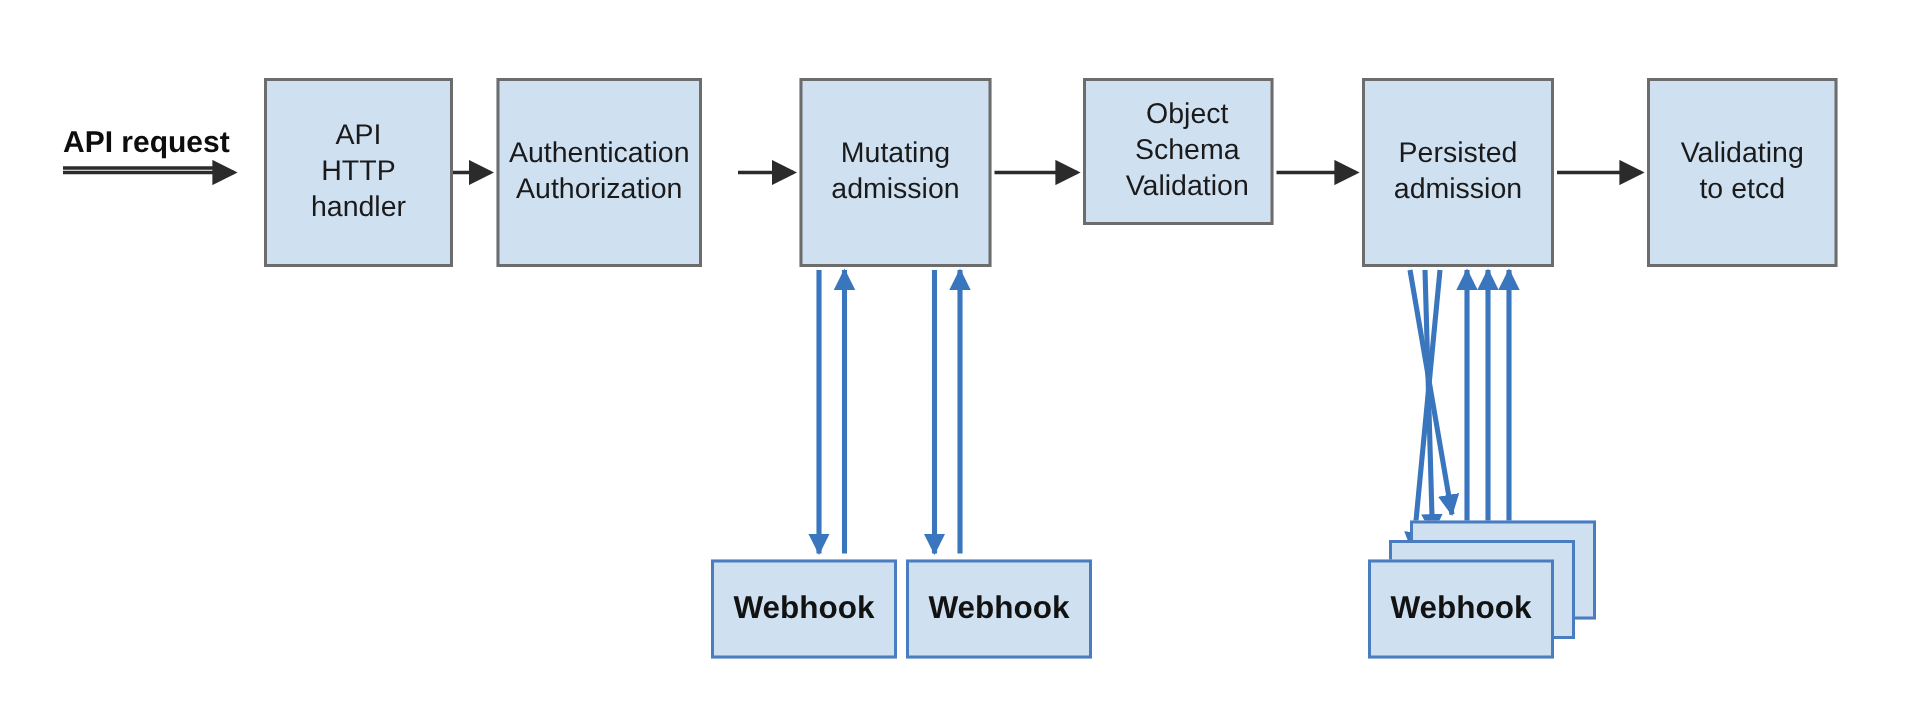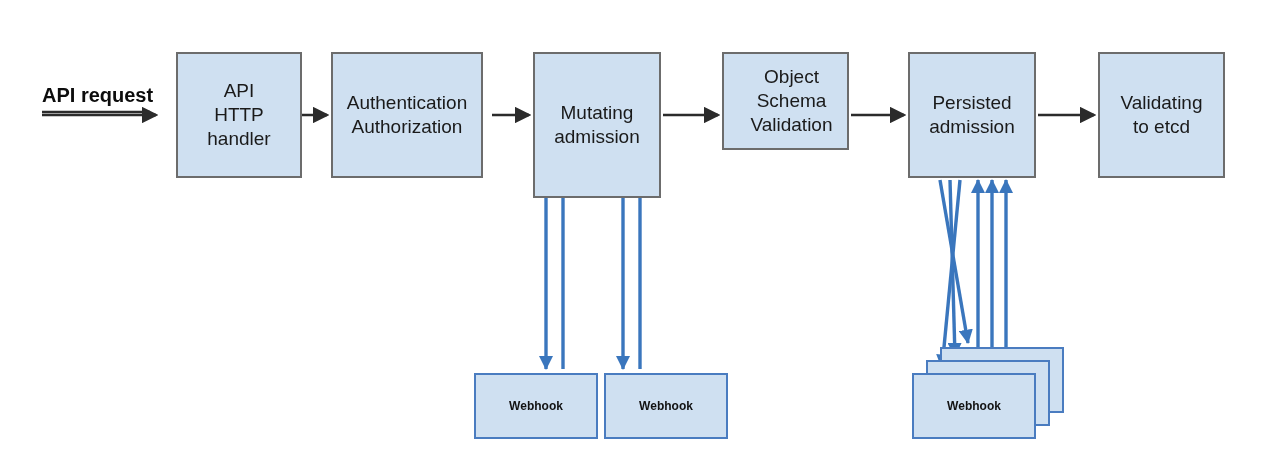--- a/index.html
+++ b/index.html
@@ -35,21 +35,21 @@
   .webhook-box {
     position: absolute;
     box-sizing: border-box;
     background: #cfe0f1;
     border: 2px solid #4a7cc0;
     display: flex;
     align-items: center;
     justify-content: center;
     text-align: center;
     color: #121212;
-    font-size: 12px;
+    font-size: 21px;
     font-weight: bold;
     font-family: "Liberation Sans", sans-serif;
   }
   .webhook-shadow {
     position: absolute;
     box-sizing: border-box;
     background: #cfe0f1;
     border: 2px solid #4a7cc0;
   }
   .entry-label {
@@ -105,23 +105,23 @@
         <path d="M1006,369 L1006,180" stroke="#3a76bd" stroke-width="3.4" fill="none" marker-end="url(#bluehead)"></path>
       </g>
   </svg>
 
   <div class="entry-label" style="left:42px; top:84px;">API request</div>
 
   <div id="boxes-layer">
       <div class="stage-box" style="left: 176px; top: 52px; width: 126px; height: 126px; background: rgb(207, 224, 241); border-color: rgb(108, 108, 108);">API
 HTTP
 handler</div>
-      <div class="stage-box" style="left: 331px; top: 52px; width: 152px; height: 126px; background: rgb(207, 224, 241); border-color: rgb(108, 108, 108);">Authentication
+      <div class="stage-box" style="left: 331px; top: 52px; width: 137px; height: 126px; background: rgb(207, 224, 241); border-color: rgb(108, 108, 108);">Authentication
 Authorization</div>
-      <div class="stage-box" style="left: 533px; top: 52px; width: 128px; height: 146px; background: rgb(207, 224, 241); border-color: rgb(108, 108, 108);">Mutating
+      <div class="stage-box" style="left: 533px; top: 52px; width: 128px; height: 126px; background: rgb(207, 224, 241); border-color: rgb(108, 108, 108);">Mutating
 admission</div>
       <div class="stage-box" style="left: 722px; top: 52px; width: 127px; height: 98px; background: rgb(207, 224, 241); border-color: rgb(108, 108, 108); padding-left: 12px;">Object
 Schema
 Validation</div>
       <div class="stage-box" style="left: 908px; top: 52px; width: 128px; height: 126px; background: rgb(207, 224, 241); border-color: rgb(108, 108, 108);">Persisted
 admission</div>
       <div class="stage-box" style="left: 1098px; top: 52px; width: 127px; height: 126px; background: rgb(207, 224, 241); border-color: rgb(108, 108, 108);">Validating
 to etcd</div>
       <div class="webhook-box" style="left: 474px; top: 373px; width: 124px; height: 66px; background: rgb(207, 224, 241); border-color: rgb(74, 124, 192);">Webhook</div>
       <div class="webhook-box" style="left: 604px; top: 373px; width: 124px; height: 66px; background: rgb(207, 224, 241); border-color: rgb(74, 124, 192);">Webhook</div>

